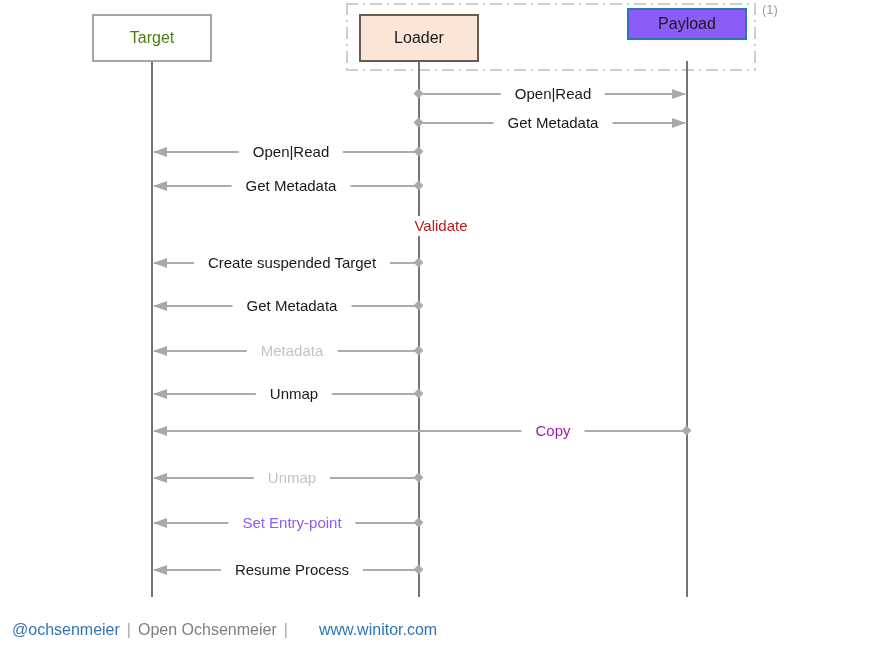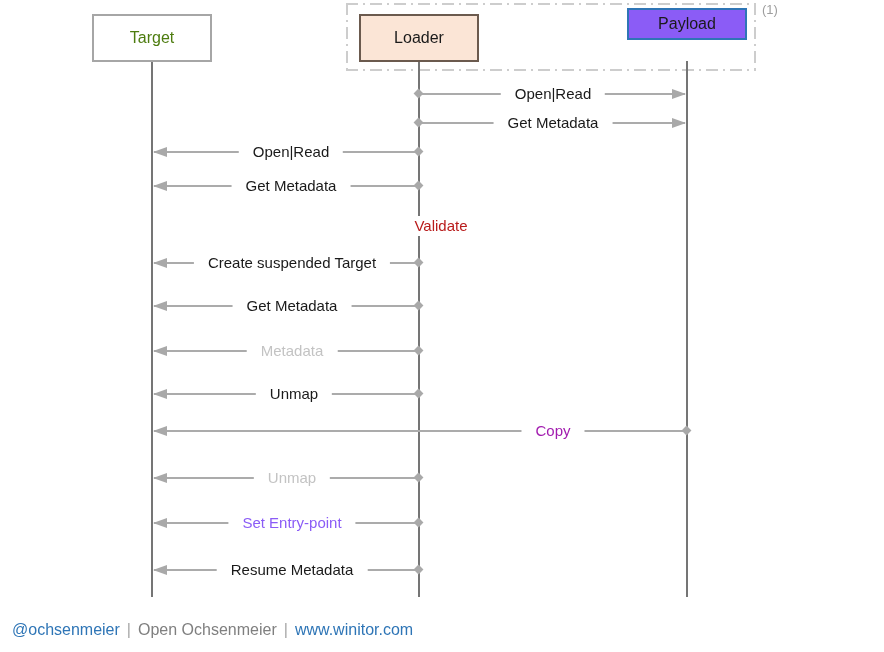--- a/index.html
+++ b/index.html
@@ -93,30 +93,30 @@
       <div class="arrowhead left" style="top: 473px; left: 153px;"></div>
       <div class="diamond" style="left: 415px; top: 474px;"></div>
       <span class="msg-label" style="left: 292px; top: 478px; color: rgb(195, 195, 195);">Unmap</span>
       <div class="msg-line" style="left: 154px; width: 263px; top: 522px;"></div>
       <div class="arrowhead left" style="top: 518px; left: 153px;"></div>
       <div class="diamond" style="left: 415px; top: 519px;"></div>
       <span class="msg-label" style="left: 292px; top: 523px; color: #8b5cf6;">Set Entry-point</span>
       <div class="msg-line" style="left: 154px; width: 263px; top: 569px;"></div>
       <div class="arrowhead left" style="top: 565px; left: 153px;"></div>
       <div class="diamond" style="left: 415px; top: 566px;"></div>
-      <span class="msg-label" style="left: 292px; top: 570px; color: rgb(26, 26, 26);">Resume Metadata</span>
+      <span class="msg-label" style="left: 292px; top: 570px; color: rgb(26, 26, 26);">Resume Process</span>
     </div>
   <div id="layer-actors">
       <div class="actor-box" style="left: 92px; top: 14px; width: 120px; height: 48px; background: rgb(255, 255, 255); border: 2px solid rgb(166, 166, 166);">
         <span style="color: #4d7c0f;">Target</span>
       </div>
       <div class="actor-box" style="left: 359px; top: 14px; width: 120px; height: 48px; background: rgb(251, 229, 214); border: 2px solid rgb(107, 90, 78);">
         <span style="color: rgb(26, 26, 26);">Loader</span>
       </div>
       <div class="actor-box" style="left: 627px; top: 8px; width: 120px; height: 32px; background: #8b5cf6; border: 2px solid rgb(46, 117, 182);">
         <span style="color: rgb(26, 26, 26);">Payload</span>
       </div>
     </div>
 
   <div class="footer">
-    <a href="#" style="color: rgb(46, 117, 182);">@ochsenmeier</a><span class="sep" style="color: rgb(166, 166, 166);">|</span><span style="color: rgb(127, 127, 127);">Open Ochsenmeier</span><span class="sep" style="color: rgb(166, 166, 166);">|</span><a href="#" style="color: rgb(46, 117, 182);">www.winitor.com</a>
+    <a href="#" style="color: rgb(46, 117, 182);">@ochsenmeier</a><span class="sep" style="color: rgb(166, 166, 166);">|</span><span style="color: rgb(127, 127, 127);">Open Ochsenmeier</span><span class="sep" style="color: rgb(166, 166, 166);">|</span><a href="#" style="color: rgb(46, 117, 182); margin-left: 24px;">www.winitor.com</a>
   </div>
 </div>
 
 </body></html>

